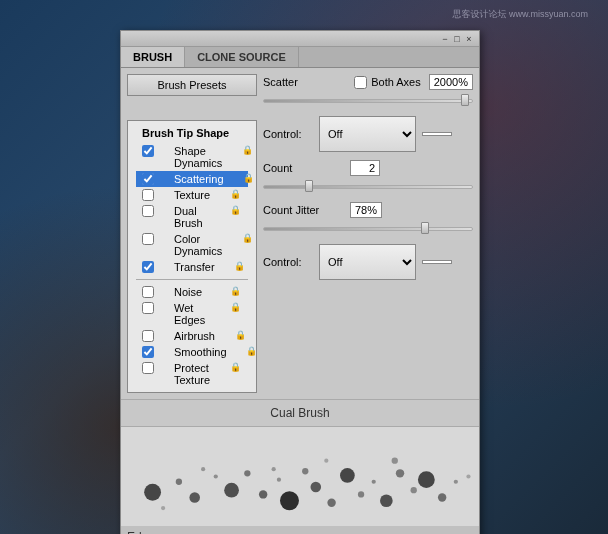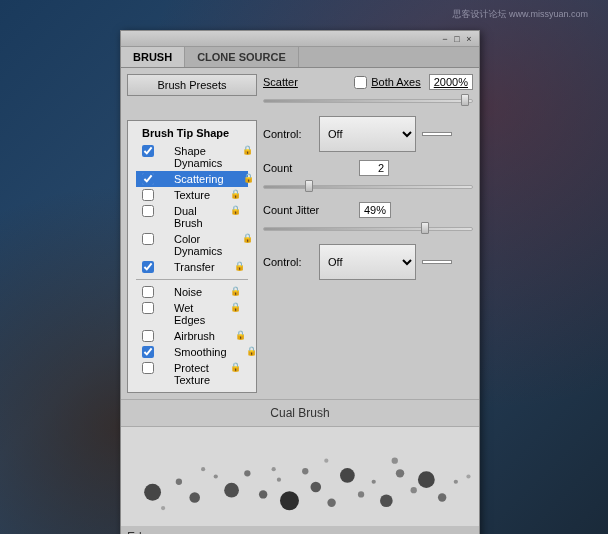--- a/index.html
+++ b/index.html
@@ -141,21 +141,20 @@
       flex: 1;
       display: flex;
       flex-direction: column;
       gap: 6px;
     }
 
     .scatter-row {
       display: flex;
       align-items: center;
       gap: 8px;
-      text-decoration: underline;
     }
 
     .scatter-label {
       font-size: 11px;
       color: #000;
       min-width: 50px;
     }
 
     .both-axes-group {
       display: flex;
@@ -198,21 +197,21 @@
       background: white;
       border: 1px solid #888;
       padding: 1px 4px;
       font-size: 11px;
       width: 30px;
     }
 
     .count-row {
       display: flex;
       align-items: center;
-      gap: 16px;
+      gap: 7px;
     }
 
     .count-label {
       font-size: 11px;
       min-width: 80px;
     }
 
     .count-value {
       font-size: 11px;
       background: white;
@@ -420,21 +419,21 @@
         <div class="count-value">2</div>
       </div>
 
       <div style="position:relative;height:10px;margin-bottom:4px;">
         <div style="height:4px;background:linear-gradient(to right,#999,#ddd);border:1px solid #aaa;border-radius:2px;position:absolute;top:3px;left:0;right:0;"></div>
         <div style="width:8px;height:12px;background:linear-gradient(to bottom,#eee,#bbb);border:1px solid #888;position:absolute;top:-2px;left:20%;border-radius:1px;"></div>
       </div>
 
       <div class="count-row">
         <span class="count-label">Count Jitter</span>
-        <div class="count-value">49%</div>
+        <div class="count-value">78%</div>
       </div>
 
       <div style="position:relative;height:10px;margin-bottom:4px;">
         <div style="height:4px;background:linear-gradient(to right,#999,#ddd);border:1px solid #aaa;border-radius:2px;position:absolute;top:3px;left:0;right:0;"></div>
         <div style="width:8px;height:12px;background:linear-gradient(to bottom,#eee,#bbb);border:1px solid #888;position:absolute;top:-2px;left:75%;border-radius:1px;"></div>
       </div>
 
       <div class="control-row">
         <span class="control-label">Control:</span>
         <select class="control-select">

